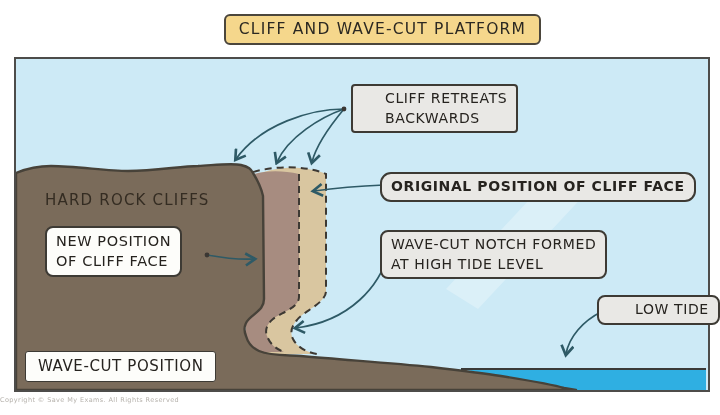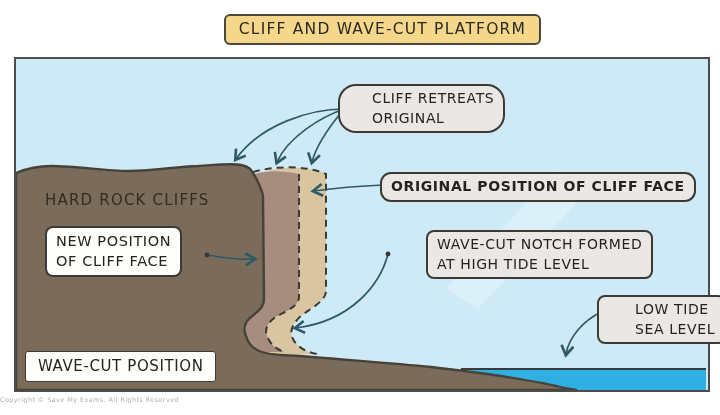--- a/index.html
+++ b/index.html
@@ -9,23 +9,23 @@
           background:var(--title_bg);border:2px solid #4b463c;border-radius:6px;
           text-align:center;line-height:27px;font-size:15.5px;letter-spacing:1.2px;
           color:#2b2822;margin-left:24px;}
   .diagram{position:absolute;left:14px;top:57px;width:692px;height:331px;
           border:2px solid #4d4c4a;background:var(--sky);}
   .diagram svg{position:absolute;left:0;top:0;}
   .lbl{position:absolute;border:2px solid #3d3a34;background:var(--label_bg);
           color:#26231f;font-size:14px;letter-spacing:0.6px;line-height:1.4;
           padding:3px 9px;border-radius:8px;white-space:nowrap;z-index:3;}
   .lbl.white{background:var(--label_white);}
-  #lbl-retreats{left:322px;top:25px;border-radius:18px;padding-left:32px;}
+  #lbl-retreats{left:335px;top:25px;border-radius:4px;padding-left:32px;}
   #lbl-original{left:364px;top:113px;border-radius:11px;font-weight:bold;}
-  #lbl-notch{left:364px;top:171px;margin-left:46px;}
+  #lbl-notch{left:364px;top:171px;}
   #lbl-lowtide{left:581px;top:236px;text-align:left;padding-left:36px;}
   #lbl-newpos{left:29px;top:167px;font-size:14.5px;}
   #lbl-platform{left:9px;top:292px;border-radius:3px;border-width:1.5px;
           padding:4px 12px;font-size:15px;}
   #hard-rock{position:absolute;left:29px;top:132px;color:#342c22;font-size:15px;
           letter-spacing:1.2px;z-index:3;}
   .footer{position:absolute;left:0;top:396px;width:720px;
           font-size:6.5px;letter-spacing:0.4px;color:#b5b1ab;}
 </style>
 </head>
@@ -89,33 +89,32 @@
         <circle cx="191" cy="196" r="2.4"></circle>
         <circle cx="372" cy="195" r="2.4"></circle>
         <circle cx="585" cy="253" r="2.4"></circle>
       </g>
     </svg>
 
     <div id="hard-rock">HARD ROCK CLIFFS</div>
 
     <div class="lbl" id="lbl-retreats">
       <span>CLIFF RETREATS</span><br>
-      <span>ORIGINAL</span>
+      <span>BACKWARDS</span>
     </div>
 
     <div class="lbl" id="lbl-original">ORIGINAL POSITION OF CLIFF FACE</div>
 
     <div class="lbl" id="lbl-notch">
       <span>WAVE-CUT NOTCH FORMED</span><br>
       <span>AT HIGH TIDE LEVEL</span>
     </div>
 
     <div class="lbl" id="lbl-lowtide">
       <span>LOW TIDE</span><br>
-      <span>SEA LEVEL</span>
     </div>
 
     <div class="lbl white" id="lbl-newpos">
       <span>NEW POSITION</span><br>
       <span>OF CLIFF FACE</span>
     </div>
 
     <div class="lbl white" id="lbl-platform">WAVE-CUT POSITION</div>
 
   </div>

